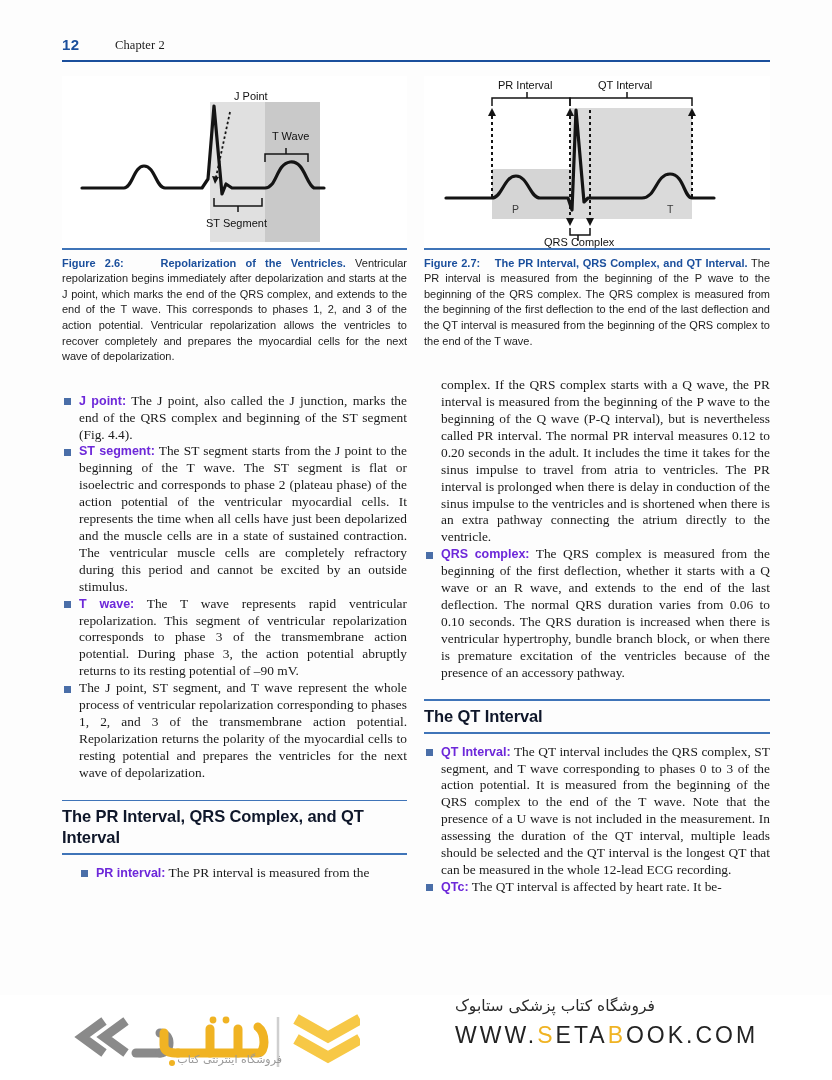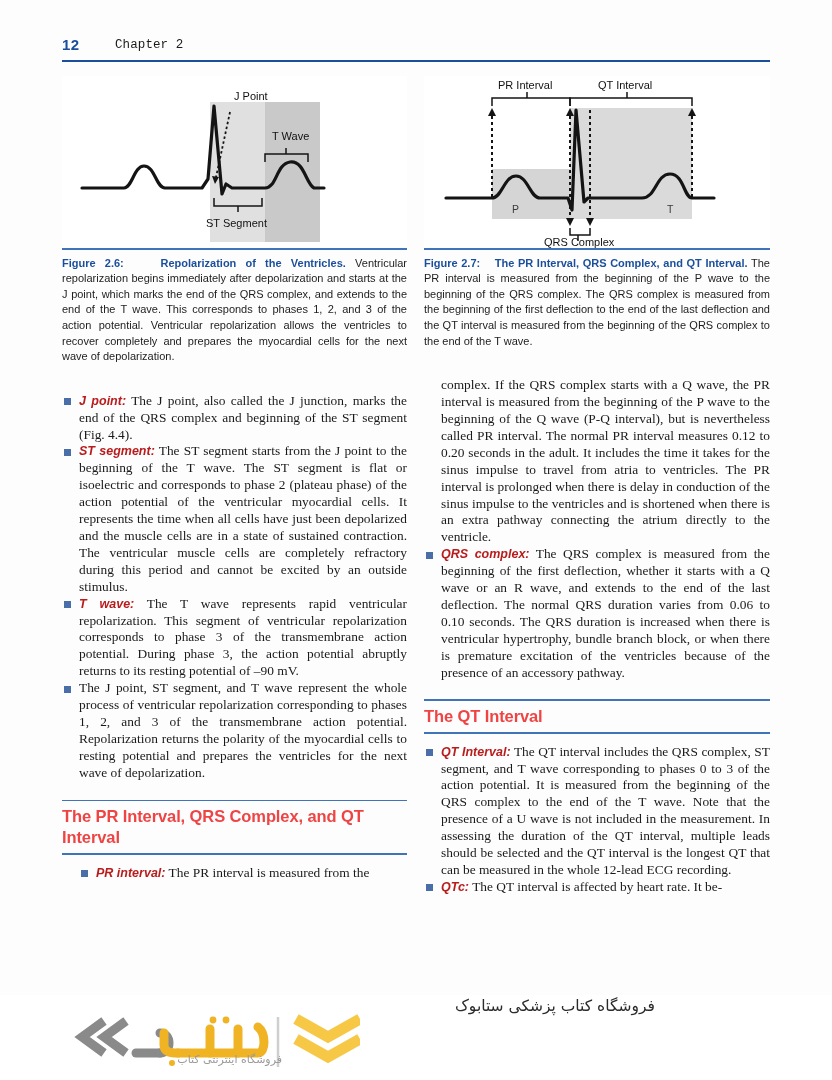--- a/index.html
+++ b/index.html
@@ -33,21 +33,21 @@
     left: 0; top: 0;
     font-family: "Liberation Sans", sans-serif;
     font-weight: bold;
     font-size: 15px;
     color: #1b4f9c;
     letter-spacing: 0.3px;
   }
   .runhead .chapter {
     position: absolute;
     left: 53px; top: 2px;
-    font-family: Liberation Mono, monospace;
+    font-family: Liberation Serif, serif;
     font-size: 12.5px;
     color: #1b1b1b;
     letter-spacing: 0.1px;
   }
   .runhead .rule {
     position: absolute;
     left: 0; top: 24px;
     width: 708px;
     height: 2px;
     background: #1b4f9c;
@@ -126,22 +126,21 @@
   ul.bullets > li.sub {
     padding-left: 34px;
   }
   ul.bullets > li.sub::before {
     left: 19px;
   }
   .term {
     font-family: "Liberation Sans", sans-serif;
     font-weight: bold;
     font-size: 12.5px;
-    color: #b91c1c;
-    font-style: italic;
+    color: #6d28d9;
   }
 
   
   .section-head {
     margin-top: 18px;
     margin-bottom: 10px;
   }
   .section-head .rule-top {
     width: 100%;
     height: 1.6px;
@@ -150,21 +149,21 @@
   .section-head .rule-bot {
     width: 100%;
     height: 1.6px;
     background: #3f74b8;
   }
   .section-head h2 {
     font-family: "Liberation Sans", sans-serif;
     font-weight: bold;
     font-size: 16.5px;
     line-height: 21px;
-    color: #ef4444;
+    color: #0f172a;
     padding: 5px 0 5px 0;
     letter-spacing: -0.1px;
   }
 
   
   .footer {
     position: absolute;
     left: 0; top: 995px;
     width: 832px;
     height: 85px;
@@ -398,16 +397,19 @@
         <g fill="none" stroke="#f7c846" stroke-width="11" stroke-linejoin="miter">
           <polyline points="236,16 268,34 300,16"></polyline>
           <polyline points="236,36 268,54 300,36"></polyline>
         </g>
       </svg>
     </div>
     <div class="wm-sub">فروشگاه اینترنتی کتاب</div>
 
     <div class="wm-right">
       <div class="wm-fa">فروشگاه کتاب پزشکی ستابوک</div>
+      <div class="wm-url">
+        <span>WWW.</span><span class="hl">S</span><span>ETA</span><span class="hl">B</span><span>OOK.COM</span>
+      </div>
     </div>
   </div>
 
 </div>
 
 </body></html>

